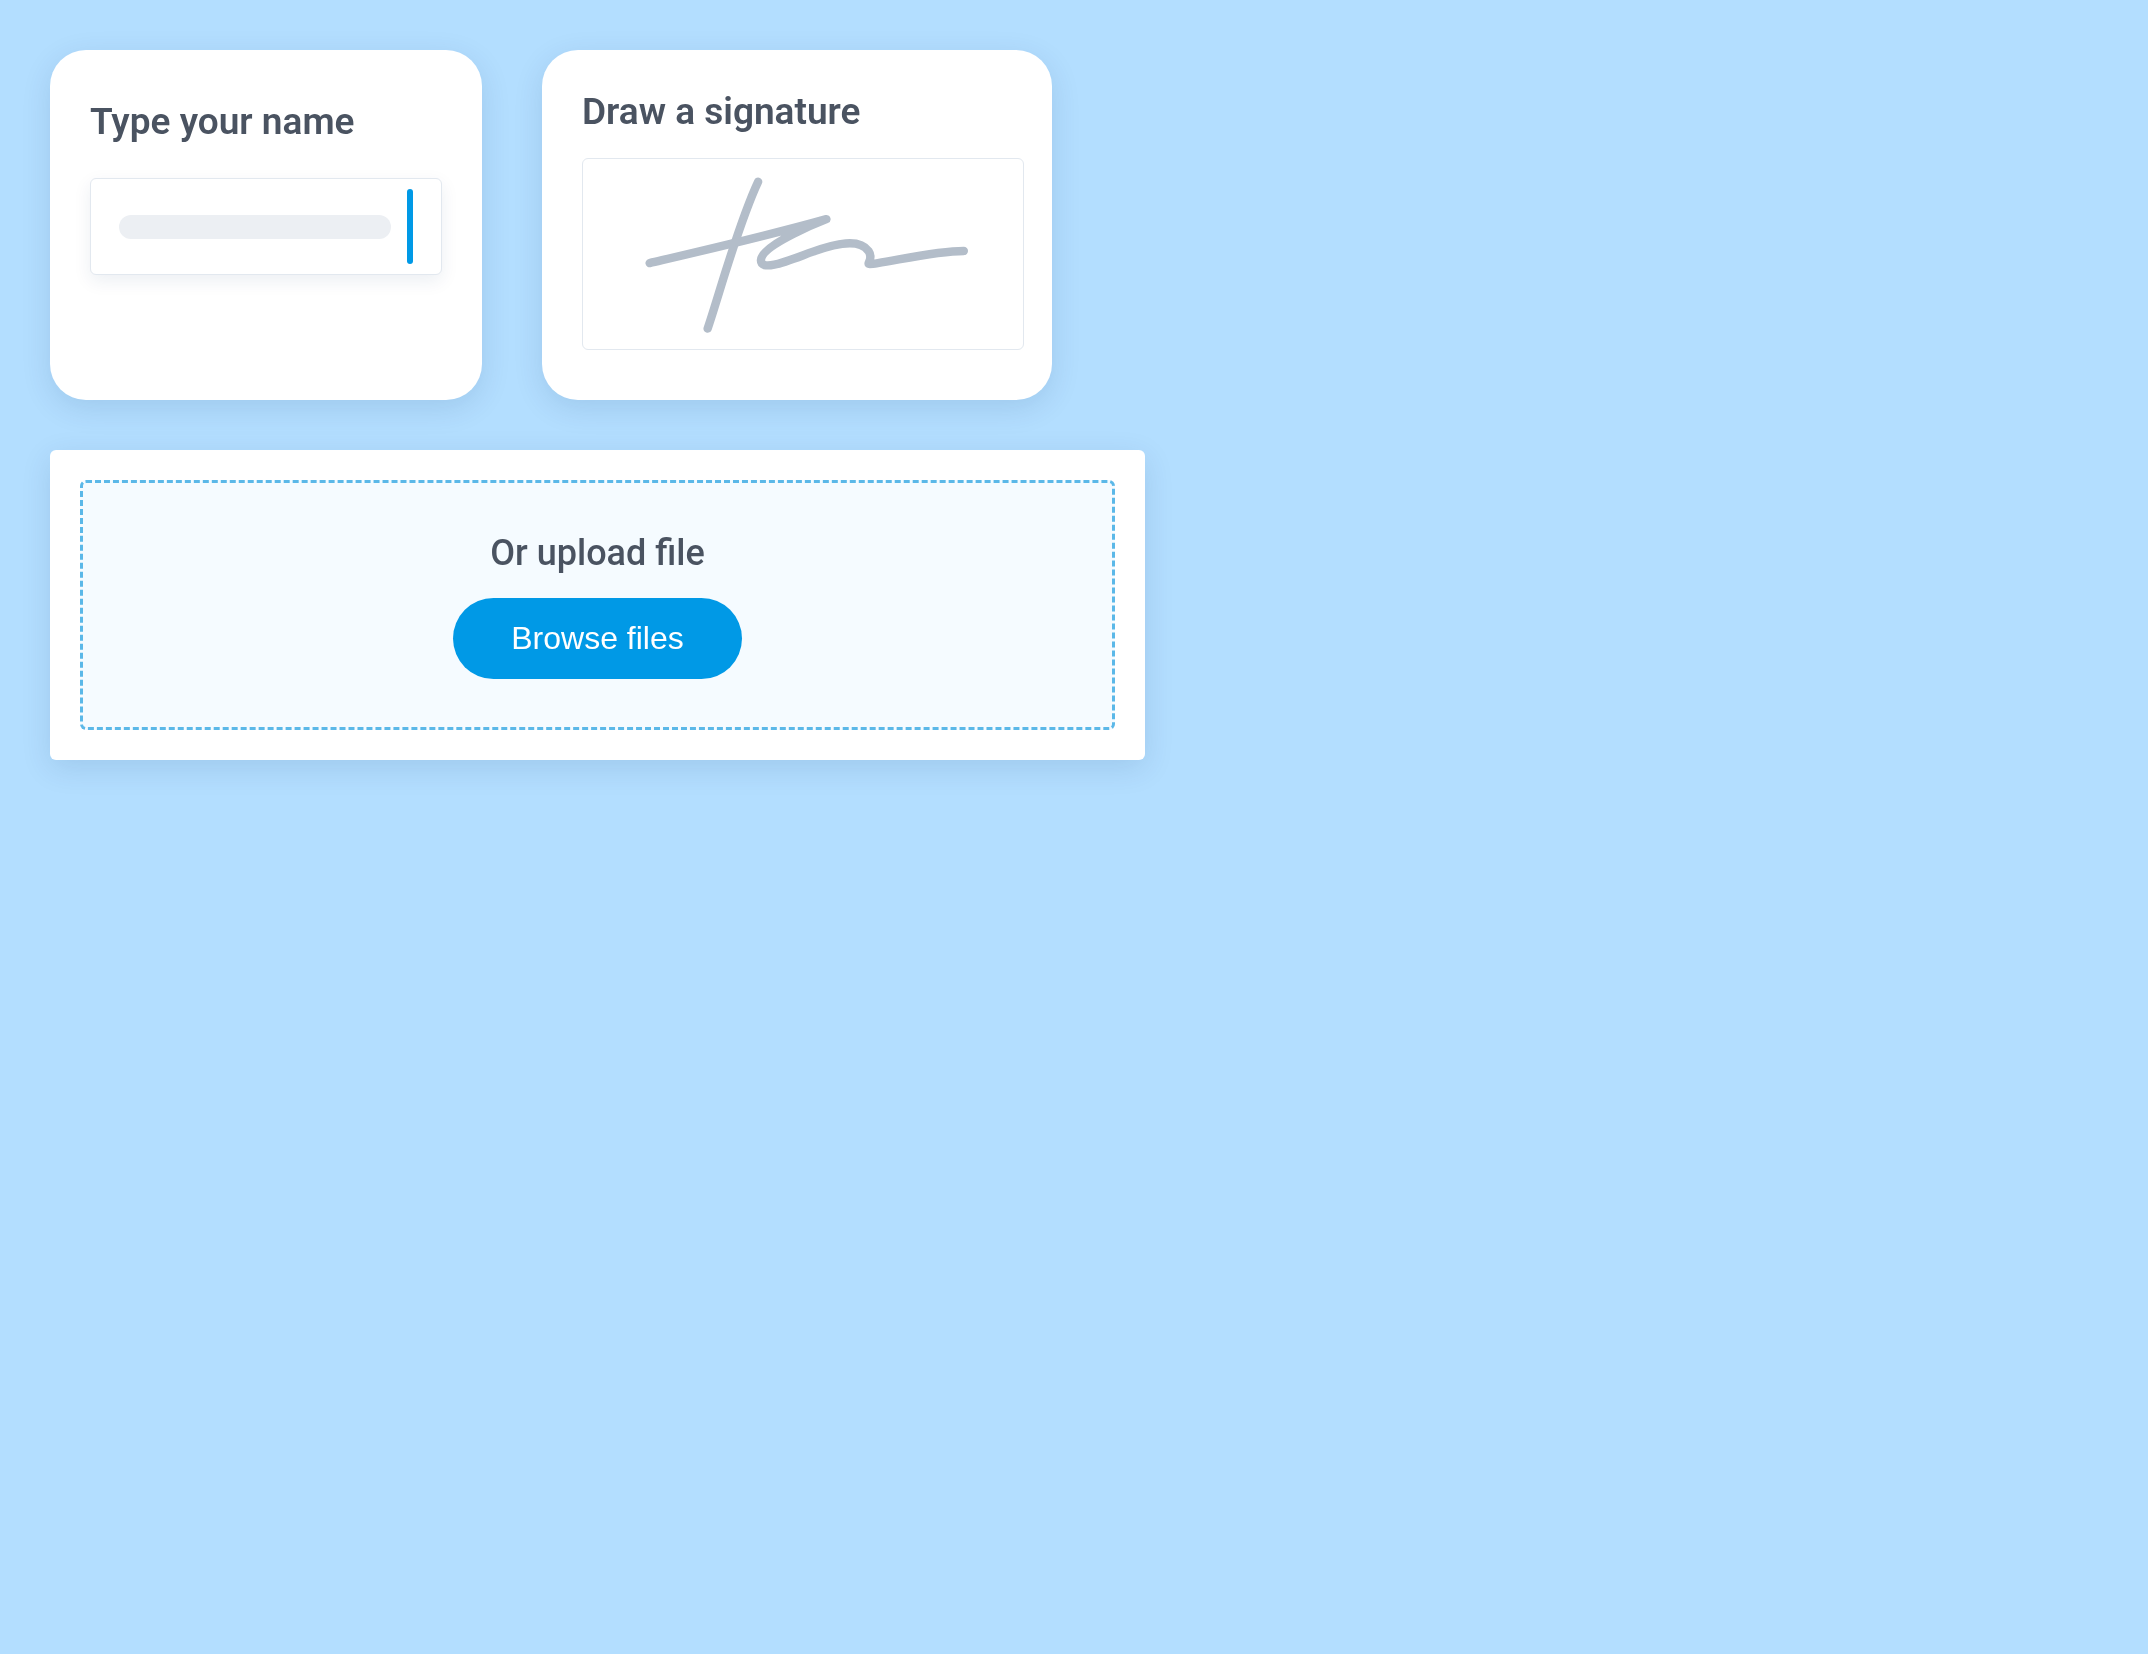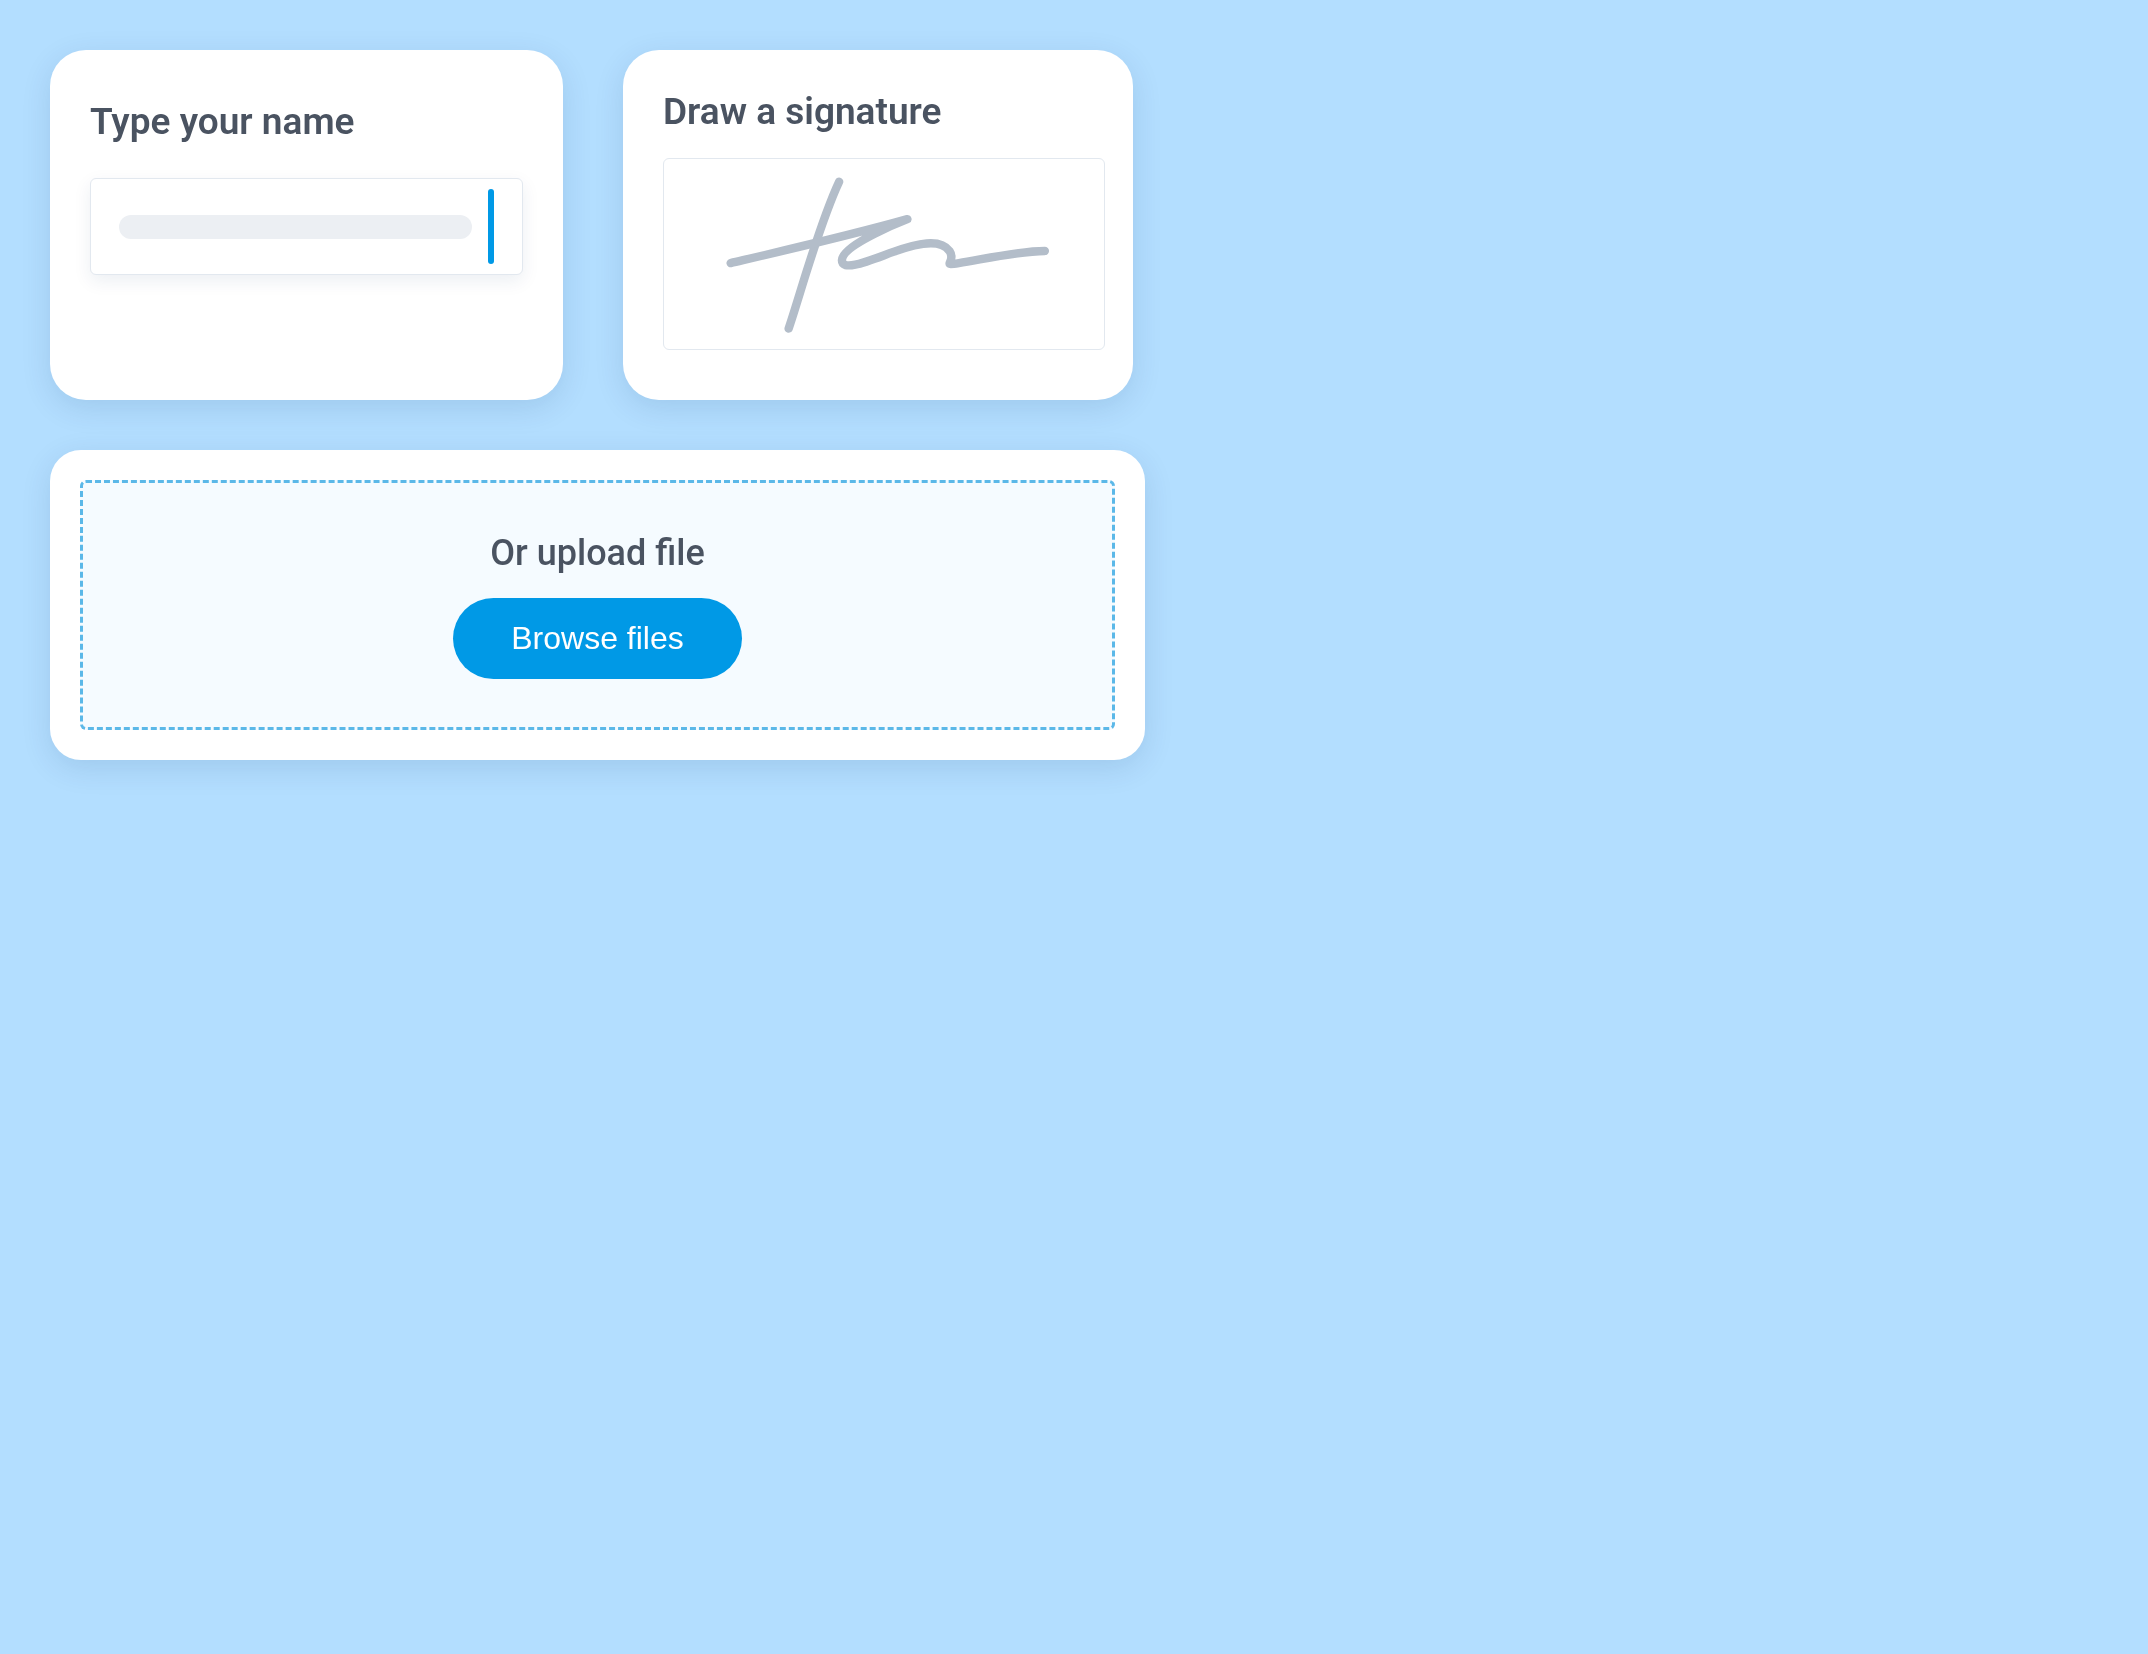--- a/index.html
+++ b/index.html
@@ -24,21 +24,21 @@
     }
 
     .card {
       background: #ffffff;
       border-radius: 36px;
       box-shadow: 0 8px 30px rgba(0, 50, 100, 0.12);
       padding: 50px 40px 55px 40px;
     }
 
     .card-type-name {
-      width: 513px;
+      width: 432px;
       height: 350px;
     }
 
     .card-draw-signature {
       width: 510px;
       height: 350px;
       padding: 40px 28px 45px 40px;
     }
 
     .card-title {
@@ -92,21 +92,21 @@
       justify-content: center;
     }
 
     .signature-svg {
       width: 85%;
       height: 85%;
     }
 
     .upload-card {
       background: #ffffff;
-      border-radius: 31px;
+      border-radius: 6px;
       box-shadow: 0 8px 30px rgba(0, 50, 100, 0.12);
       width: 1095px;
       height: 310px;
       padding: 30px;
     }
 
     .dropzone {
       width: 100%;
       height: 100%;
       border: 3px dashed #5bb8e8;

